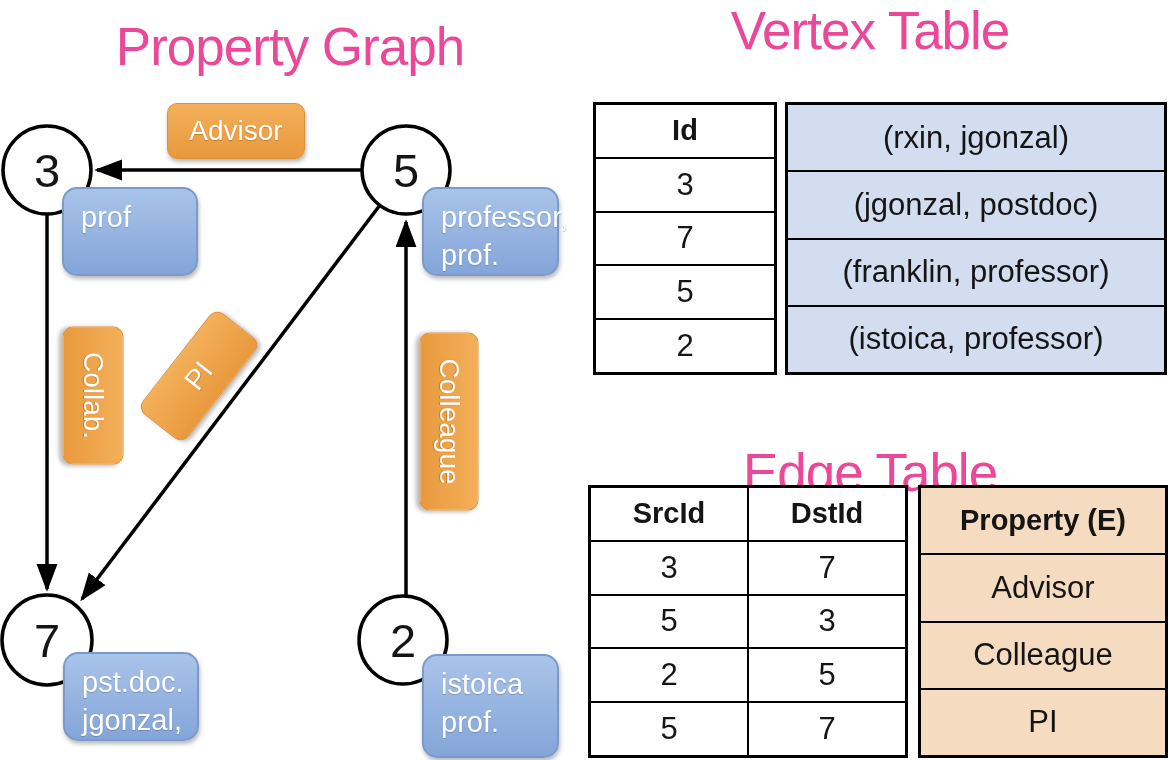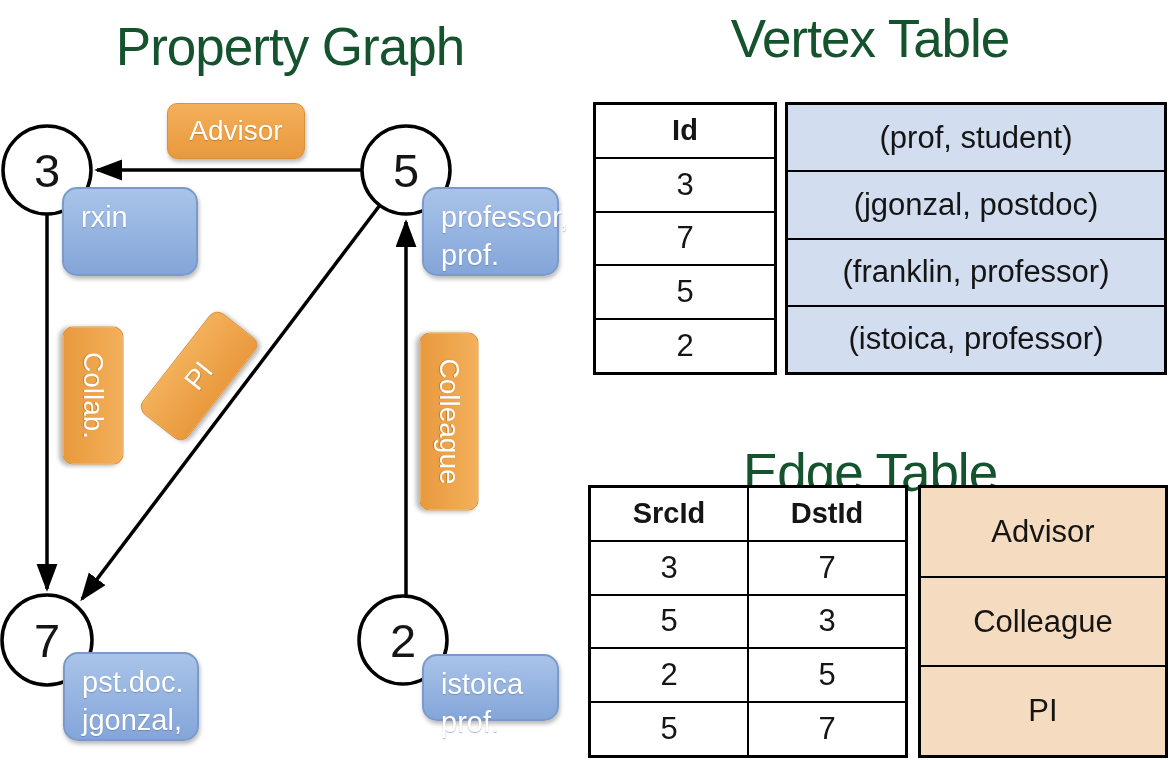--- a/index.html
+++ b/index.html
@@ -1,20 +1,20 @@
 <!DOCTYPE html>
 <html style="--edge-badge-top: #f3b05a; --edge-badge-bottom: #e9993d; --edge-badge-border: #dc9137; --vertex-box-top: #a9c4e9; --vertex-box-bottom: #84a5d9; --vertex-box-border: #7b9ac8; --vertex-cell-bg: #d3ddf0; --edge-cell-bg: #f5dcc1; --line-color: #000000;"><head>
 <meta charset="utf-8">
 <style>
   html,body{margin:0;padding:0;background:#fff;}
   body{width:1170px;height:760px;position:relative;overflow:hidden;
        font-family:"Liberation Sans",sans-serif;color:#111;}
   .abs{position:absolute;}
   
-  .big-title{font-size:53px;font-weight:400;letter-spacing:-1px;color:#14532d;
+  .big-title{font-size:53px;font-weight:400;letter-spacing:-1px;color:#ec4899;
              text-align:center;white-space:nowrap;}
   
   #graph-pane{left:0;top:0;width:585px;height:760px;}
   #graph-svg{left:0;top:0;}
   .node-label{display:flex;align-items:center;justify-content:center;
               font-size:47px;color:#151515;}
   .vbox{border-radius:15px;color:#fff;font-size:29px;line-height:1.32;
         padding:9px 0 0 17px;box-sizing:border-box;
         background:linear-gradient(180deg,var(--vertex-box-top,#a9c4e9) 0%,var(--vertex-box-bottom,#84a5d9) 100%);
         border:2px solid var(--vertex-box-border,#7b9ac8);
@@ -61,42 +61,42 @@
       <circle cx="403" cy="640" r="44" fill="#fff"></circle>
     </g>
   </svg>
 
   <div class="abs node-label" style="left:7px;top:136px;width:80px;height:68px;">3</div>
   <div class="abs node-label" style="left:366px;top:136px;width:80px;height:68px;">5</div>
   <div class="abs node-label" style="left:7px;top:606px;width:80px;height:68px;">7</div>
   <div class="abs node-label" style="left:363px;top:606px;width:80px;height:68px;">2</div>
 
   <div class="abs vbox" style="left:62px;top:187px;width:136px;height:89px;">
-    <div>rxin</div>
+    <div>prof</div>
   </div>
   <div class="abs vbox" style="left:422px;top:187px;width:137px;height:89px;">
     <div>professor,</div>
     <div>prof.</div>
   </div>
   <div class="abs vbox" style="left:63px;top:652px;width:136px;height:89px;">
     <div>pst.doc.</div>
     <div>jgonzal,</div>
   </div>
-  <div class="abs vbox" style="left:422px;top:654px;width:137px;height:67px;">
+  <div class="abs vbox" style="left:422px;top:654px;width:137px;height:104px;">
     <div>istoica</div>
     <div>prof.</div>
   </div>
 
   <div class="abs ebadge" style="left:167px;top:103px;width:136px;height:54px;">Advisor</div>
   <div class="abs ebadge" style="left:24px;top:365px;width:136px;height:59px;transform:rotate(90deg);">Collab.</div>
   <div class="abs ebadge" style="left:135px;top:347px;width:126px;height:56px;transform:rotate(-52deg);">PI</div>
   <div class="abs ebadge" style="left:360px;top:392px;width:176px;height:57px;transform:rotate(90deg);">Colleague</div>
 </div>
 
-<div class="abs big-title" style="left:585px;top:8px;width:570px;">Vertex Table</div>
+<div class="abs big-title" style="left:585px;top:0;width:570px;">Vertex Table</div>
 
 <div class="abs tbl" style="left:593px;top:102px;width:184px;height:273px;">
   <div class="trow">
       <div class="tcell th">Id</div>
     </div>
   <div class="trow">
       <div class="tcell">3</div>
     </div>
   <div class="trow">
       <div class="tcell">7</div>
@@ -104,21 +104,21 @@
   <div class="trow">
       <div class="tcell">5</div>
     </div>
   <div class="trow">
       <div class="tcell">2</div>
     </div>
 </div>
 
 <div class="abs tbl bg-vertex" style="left:785px;top:102px;width:382px;height:273px;">
   <div class="trow">
-      <div class="tcell">(prof, student)</div>
+      <div class="tcell">(rxin, jgonzal)</div>
     </div>
   <div class="trow">
       <div class="tcell">(jgonzal, postdoc)</div>
     </div>
   <div class="trow">
       <div class="tcell">(franklin, professor)</div>
     </div>
   <div class="trow">
       <div class="tcell">(istoica, professor)</div>
     </div>
@@ -144,20 +144,23 @@
     <div class="tcell">5</div>
   </div>
   <div class="trow">
     <div class="tcell">5</div>
     <div class="tcell">7</div>
   </div>
 </div>
 
 <div class="abs tbl bg-edge" style="left:918px;top:485px;width:250px;height:273px;">
   <div class="trow">
+      <div class="tcell th">Property (E)</div>
+    </div>
+  <div class="trow">
       <div class="tcell">Advisor</div>
     </div>
   <div class="trow">
       <div class="tcell">Colleague</div>
     </div>
   <div class="trow">
       <div class="tcell">PI</div>
     </div>
 </div>
 

